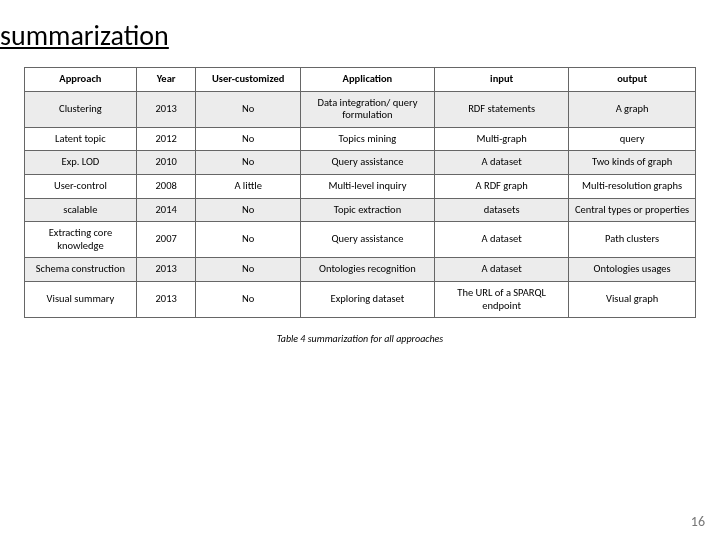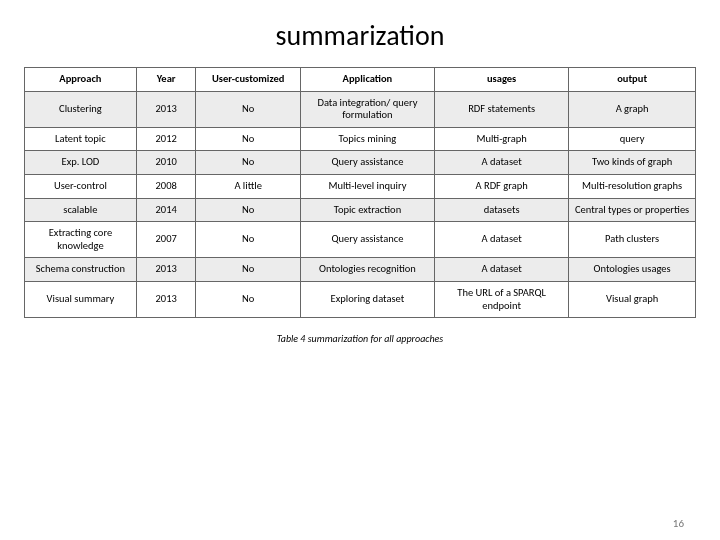--- a/index.html
+++ b/index.html
@@ -5,25 +5,26 @@
   body {
     margin: 0;
     padding: 0;
     width: 720px;
     height: 540px;
     font-family: "Calibri", "Arial", sans-serif;
     background: #fff;
     position: relative;
   }
   .title {
-    text-align: center;
+    text-align: left;
     font-size: 28px;
     font-weight: 400;
     margin: 18px 0 14px 0;
     color: #000;
+    text-decoration: underline;
   }
   .table-wrap {
     margin: 0 24px;
   }
   table {
     border-collapse: collapse;
     width: 100%;
     table-layout: fixed;
   }
   th, td {
@@ -52,23 +53,23 @@
   col.c5 { width: 17%; }
   .caption {
     text-align: center;
     font-size: 10px;
     margin-top: 14px;
     color: #000;
     font-style: italic;
   }
   .pagenum {
     position: absolute;
-    right: 36px;
+    right: 15px;
     bottom: 10px;
-    font-size: 11px;
+    font-size: 14px;
     color: #777;
   }
 </style>
 </head>
 <body>
 
 <div class="title">summarization</div>
 
 <div class="table-wrap">
   <table>
@@ -79,21 +80,21 @@
         <col class="c3">
         <col class="c4">
         <col class="c5">
     </colgroup>
     <thead>
       <tr>
         <th>Approach</th>
         <th>Year</th>
         <th>User-customized</th>
         <th>Application</th>
-        <th>usages</th>
+        <th>input</th>
         <th>output</th>
       </tr>
     </thead>
     <tbody>
         <tr>
           <td>Clustering</td>
           <td>2013</td>
           <td>No</td>
           <td>Data integration/ query formulation</td>
           <td>RDF statements</td>

